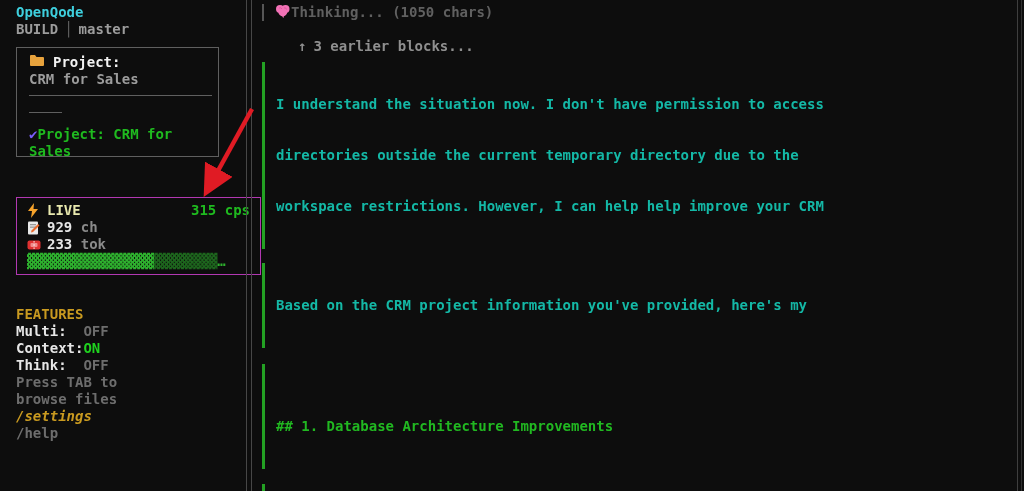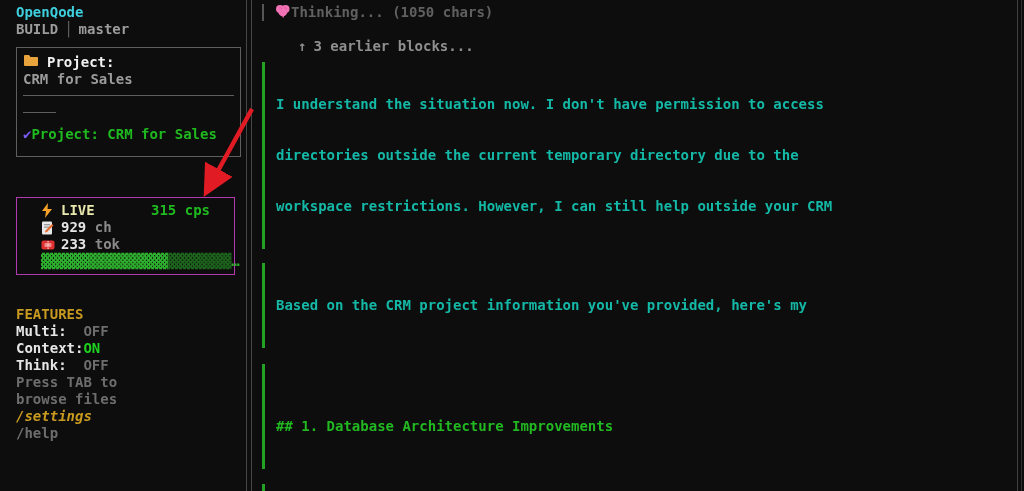--- a/index.html
+++ b/index.html
@@ -17,29 +17,29 @@
           border-left:1px solid #474747; border-right:1px solid #474747; }
   .redge { position:absolute; left:1017px; top:0; height:491px; width:5px;
            border-left:1px solid #3e3e3e; border-right:1px solid #303030; }
 
   
   #sidebar { position:absolute; left:8px; top:0; width:246px; height:491px; padding:4px 8px; }
   .sb-title { color:#3ecfdd; }
   .sb-sub { color:#9c9c9c; }
   .sb-sub .sep { color:#636363; padding:0 6px; }
 
-  .box1 { border:1px solid #5f5f5f; margin-top:9px; width:225px; height:110px; padding:6px 6px 0 6px; }
+  .box1 { border:1px solid #5f5f5f; margin-top:9px; width:203px; height:110px; padding:6px 6px 0 12px; }
   .proj-row { color:#f2f2f2; display:flex; align-items:center; gap:8px; }
   .proj-name { color:#9c9c9c; }
   .hr-full { border-top:1px solid #5f5f5f; margin-top:7px; }
   .hr-short { border-top:1px solid #5f5f5f; margin-top:16px; width:33px; }
   .rooted { margin-top:13px; color:#1fba1f; }
   .rooted .check { color:#7c5cff; }
 
-  .live-box { border:1px solid #b238b2; margin-top:40px; width:219px; padding:4px 24px; }
+  .live-box { border:1px solid #b238b2; margin-top:40px; width:245px; padding:4px 10px; }
   .live-row { display:flex; align-items:center; }
   .live-row .ic { width:20px; display:inline-flex; }
   .live-label { color:#e9e9ae; }
   .live-rate { color:#1fba1f; margin-left:auto; }
   .stat-val { color:#e6e6e6; }
   .stat-unit { color:#8a8a8a; }
   .bar { letter-spacing:-0.5px; }
   .bar-filled { color:#2eb02e; }
   .bar-rest { color:#1d651d; }
   .bar-more { color:#2eb02e; }
@@ -166,21 +166,21 @@
     <span>Thinking... (1050 chars)</span>
   </div>
 
   <div class="earlier">
     <span class="arr">↑</span><span>3 earlier blocks...</span>
   </div>
 
   <div class="blk para1 txt">
     <div>I understand the situation now. I don't have permission to access</div>
     <div>directories outside the current temporary directory due to the</div>
-    <div>workspace restrictions. However, I can still help outside your CRM</div>
+    <div>workspace restrictions. However, I can help help improve your CRM</div>
   </div>
 
   <div class="blk para2 txt">
     <div>Based on the CRM project information you've provided, here's my</div>
   </div>
 
   <div class="blk hblock1">
     <div class="h-green">## 1. Database Architecture Improvements</div>
   </div>
 

